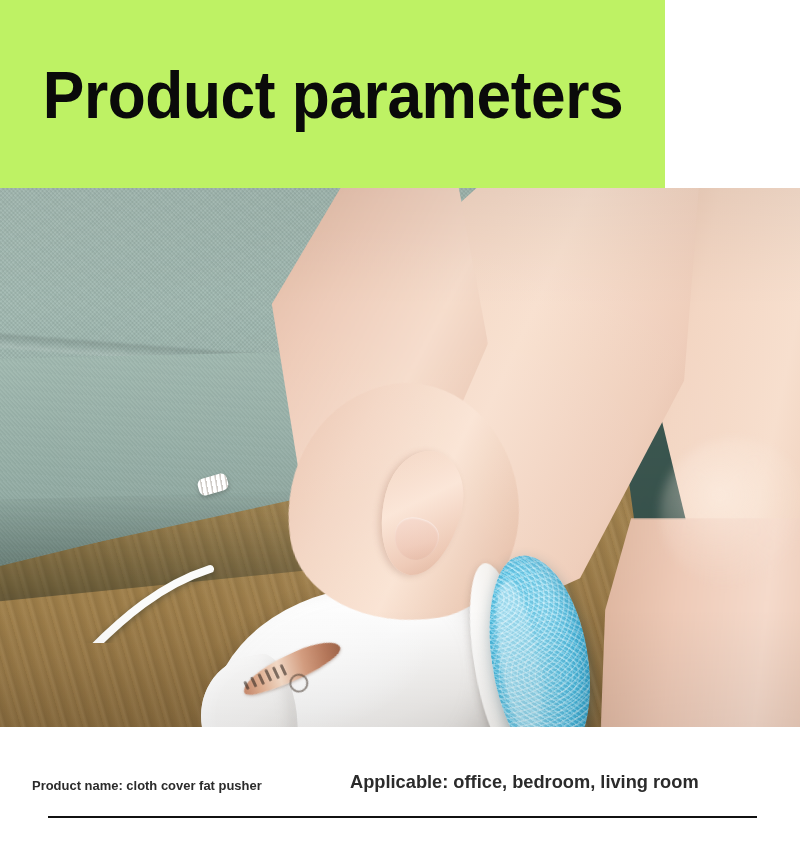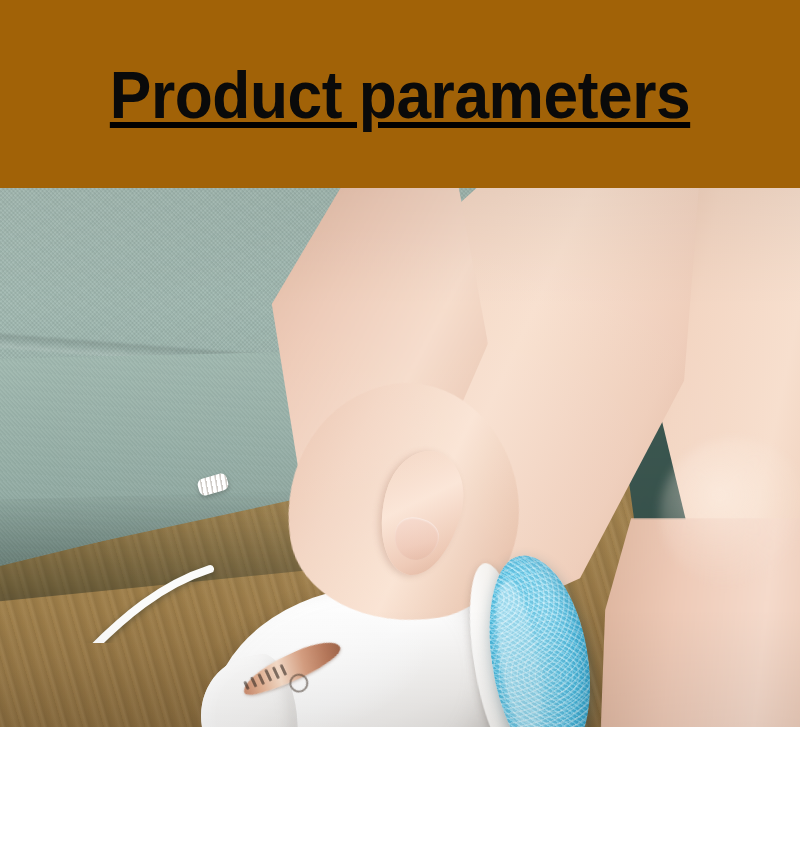--- a/index.html
+++ b/index.html
@@ -20,27 +20,26 @@
     margin: 0 auto;
     background: #ffffff;
     overflow: hidden;
   }
 
   
   .title-band {
     position: absolute;
     left: 0;
     top: 0;
-    width: 800px;
+    width: 665px;
     height: 188px;
-    background: #a16207;
+    background: #bef264;
     display: flex;
     align-items: center;
     justify-content: center;
-    text-decoration: underline;
   }
   .page-title {
     font-family: "Liberation Sans Narrow", "Liberation Sans", sans-serif;
     font-size: 67px;
     font-weight: 700;
     color: #0a0a0a;
     letter-spacing: -0.5px;
     line-height: 1;
     transform: scaleX(0.93);
     transform-origin: center center;
@@ -566,14 +565,19 @@
     <div class="thumb"></div>
     <div class="thumbnail"></div>
 
     <div class="white-band"></div>
     <div class="cloth"></div>
     <div class="cloth-inner"></div>
 
     <div class="photo-grade"></div>
   </div>
 
+  <div class="caption-strip">
+    <div class="caption-left">Product name: cloth cover fat pusher</div>
+    <div class="caption-right">Applicable: office, bedroom, living room</div>
+    <div class="divider"></div>
+  </div>
 
 </div>
 
 </body></html>

